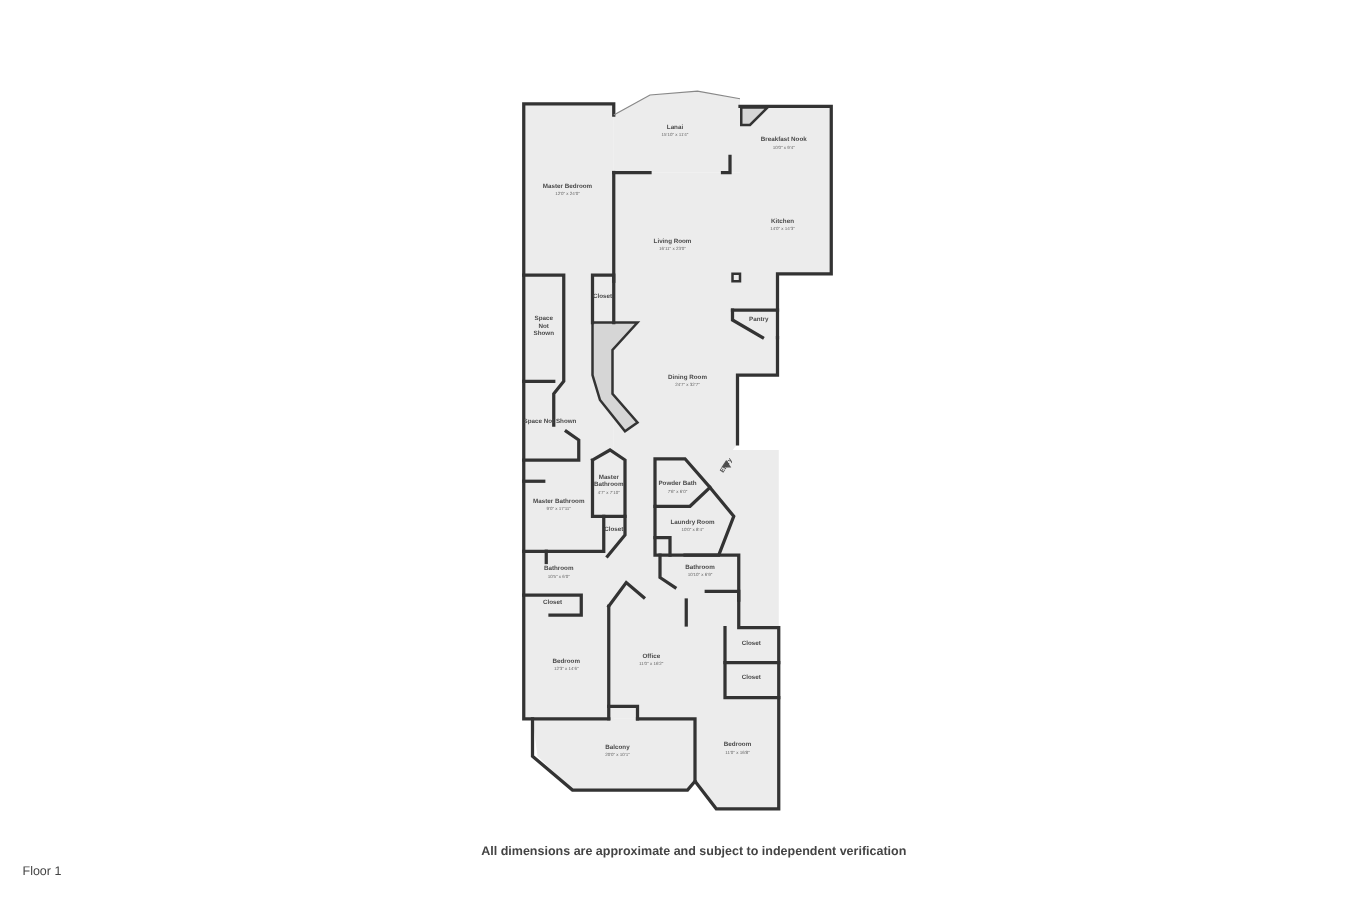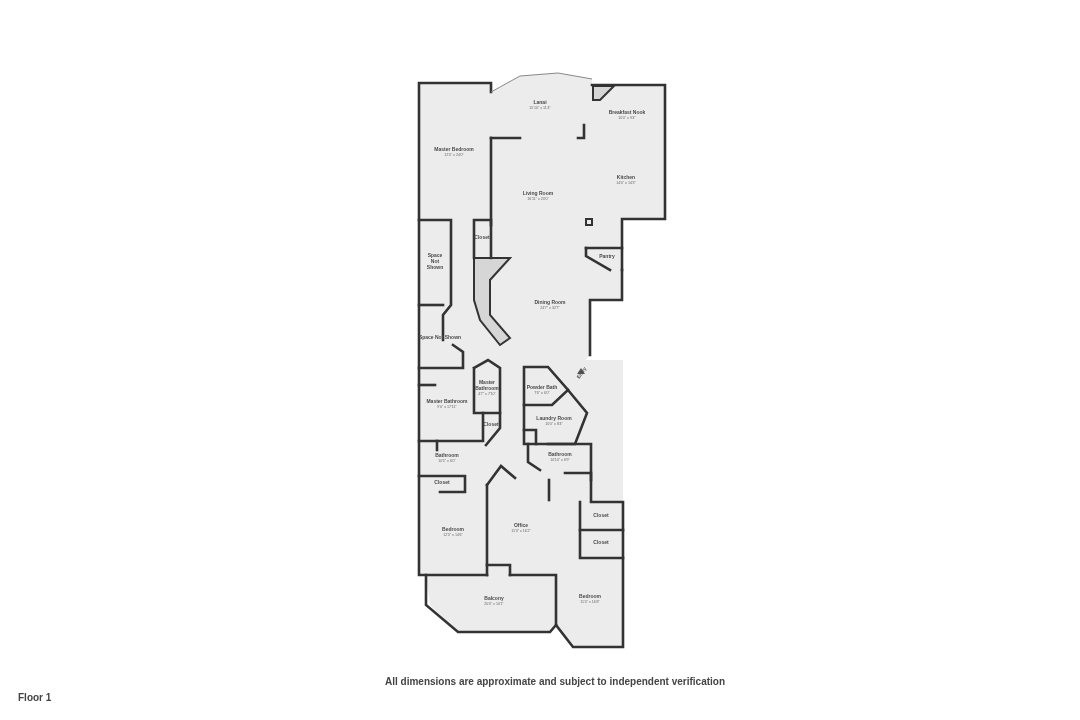--- a/index.html
+++ b/index.html
@@ -1,21 +1,21 @@
 <!DOCTYPE html>
 <html><head>
 <meta charset="utf-8">
 <style>
   html, body { margin:0; padding:0; background:#ffffff; }
   body { width:1080px; height:720px; position:relative; overflow:hidden; font-family:"Liberation Sans", sans-serif; }
   #plan { position:absolute; left:0; top:0; width:1080px; height:720px; }
   .room-label { position:absolute; transform:translate(-50%,-50%); text-align:center; color:#4a4a4a; white-space:nowrap; line-height:1.15; }
   .room-name { font-size:5px; font-weight:bold; display:block; }
   .room-dim { font-size:3.6px; display:block; color:#666; }
-  .footer-left { position:absolute; left:18px; top:692px; font-size:10px; font-weight:bold; color:#444; }
+  .footer-left { position:absolute; left:18px; top:692px; font-size:10px; font-weight:normal; color:#444; }
   .footer-center { position:absolute; left:385px; top:676px; font-size:10px; font-weight:bold; color:#444; }
 </style>
 </head>
 <body>
 
 <svg id="plan" viewBox="0 0 1080 720" xmlns="http://www.w3.org/2000/svg">
   <g fill="#ececec" stroke="none">
     <rect x="419" y="83" width="72" height="492"></rect>
     <polygon points="491,92 520,76 558,73 592,79 592,138 491,138"></polygon>
     <polygon points="592,85 665,85 665,219 622,219 622,300 590,300 590,355 548,410 548,500 491,500 491,138 592,138"></polygon>

